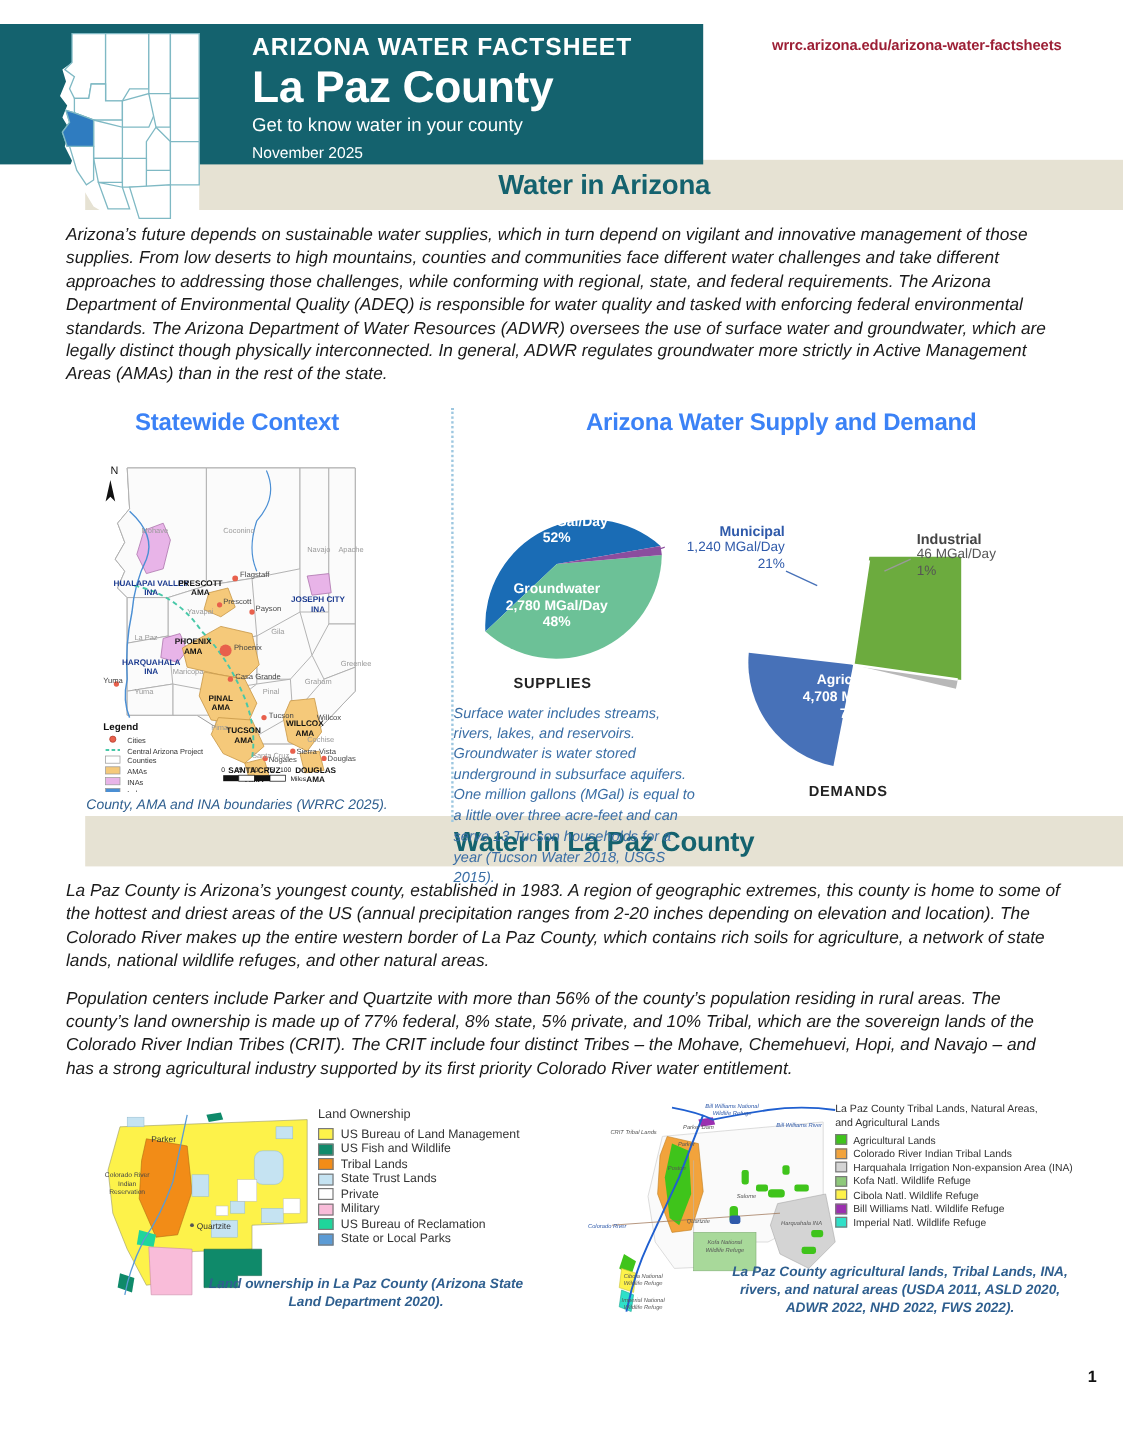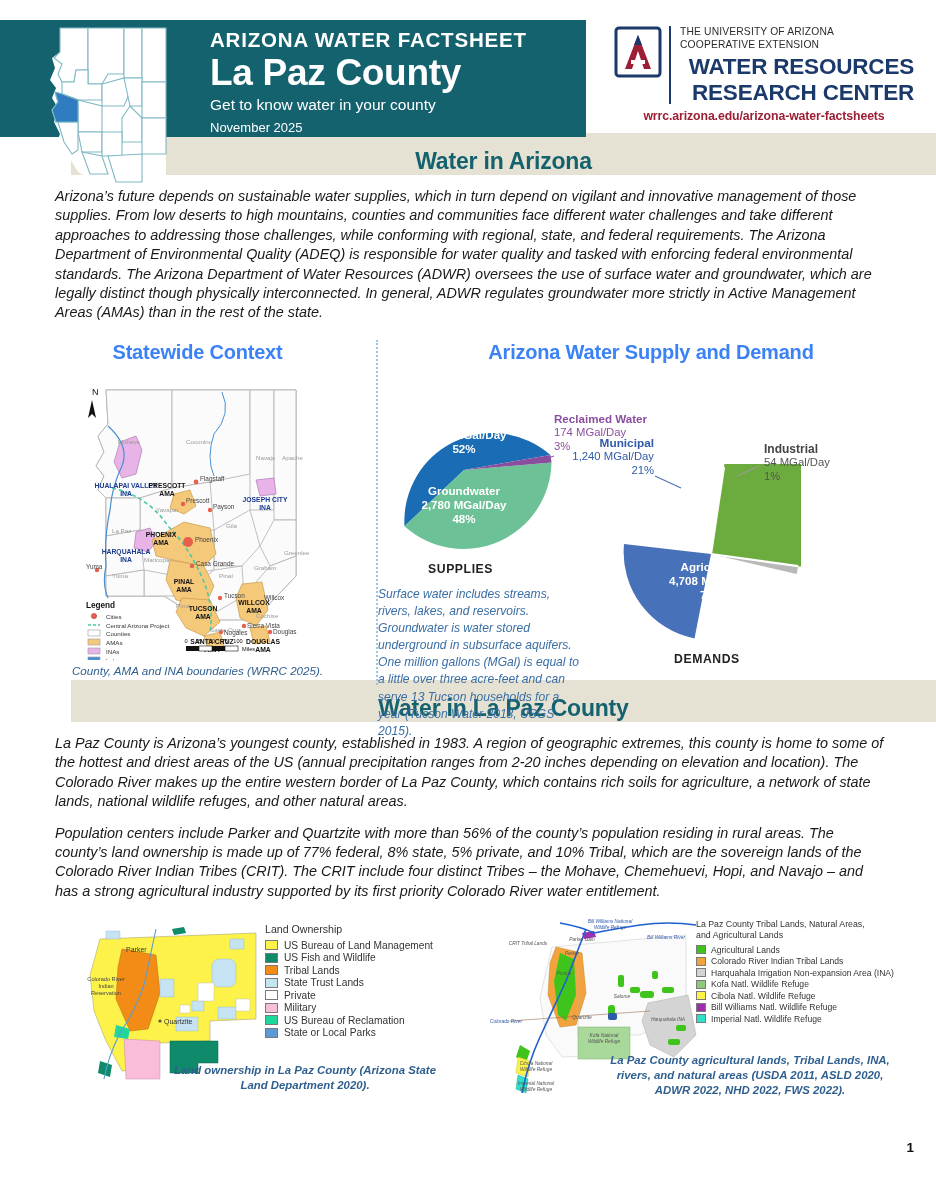--- a/index.html
+++ b/index.html
@@ -86,21 +86,21 @@
   }
   .wrrc-url {
     font-size: 12.3px; color: #9c1f35; font-weight: bold;
     text-align: center; margin-top: 5px; letter-spacing: -0.1px;
   }
 
   
   .band {
     background: #e6e2d3;
     height: 42px;
-    display: flex; align-items: flex-end; justify-content: center;
+    display: flex; align-items: center; justify-content: center;
     margin-left: 71px;
   }
   .band-title {
     color: #14626e;
     font-size: 23px;
     font-weight: bold;
     letter-spacing: -0.2px;
   }
 
   
@@ -224,37 +224,20 @@
   </div>
 
   <div class="header-titles">
     <div class="kicker">ARIZONA WATER FACTSHEET</div>
     <div class="county-title">La Paz County</div>
     <div class="subtitle">Get to know water in your county</div>
     <div class="date-line">November 2025</div>
   </div>
 
   <div class="logo-block">
-    <div class="logo-row">
-      <span class="ua-a">
-        <svg width="48" height="52" viewBox="0 0 48 52">
-          <rect x="2" y="2" width="44" height="48" rx="3" fill="#ffffff" stroke="#1b3a6b" stroke-width="3"></rect>
-          <path d="M24 9 L37 43 L30 43 L24 25 L18 43 L11 43 Z" fill="#9c1f35"></path>
-          <rect x="17" y="34" width="14" height="4" fill="#ffffff"></rect>
-          <path d="M24 9 L28 19 L20 19 Z" fill="#1b3a6b"></path>
-        </svg>
-      </span>
-      <span class="logo-div"></span>
-      <span class="logo-text">
-        <div class="ua-small">THE UNIVERSITY OF ARIZONA</div>
-        <div class="ua-small">COOPERATIVE EXTENSION</div>
-        <div class="wrrc-big">WATER RESOURCES</div>
-        <div class="wrrc-big">RESEARCH CENTER</div>
-      </span>
-    </div>
     <div class="wrrc-url">wrrc.arizona.edu/arizona-water-factsheets</div>
   </div>
 </div>
 
 <div class="band">
   <span class="band-title">Water in Arizona</span>
 </div>
 
 <div class="prose">
   <p>Arizona’s future depends on sustainable water supplies, which in turn depend on vigilant and innovative management of those supplies. From low deserts to high mountains, counties and communities face different water challenges and take different approaches to addressing those challenges, while conforming with regional, state, and federal requirements. The Arizona Department of Environmental Quality (ADEQ) is responsible for water quality and tasked with enforcing federal environmental standards. The Arizona Department of Water Resources (ADWR) oversees the use of surface water and groundwater, which are legally distinct though physically interconnected. In general, ADWR regulates groundwater more strictly in Active Management Areas (AMAs) than in the rest of the state.</p>
@@ -434,25 +417,20 @@
         <span>3,220 MGal/Day</span><br>
         <span>52%</span>
       </div>
 
       <div class="pie-label" style="left:38px;top:120px;width:140px;color:#ffffff;font-size:11.6px;font-weight:bold;">
         <b>Groundwater</b>
         <span>2,780 MGal/Day</span><br>
         <span>48%</span>
       </div>
 
-      <div class="pie-label" style="left:198px;top:48px;width:140px;text-align:left;font-size:11.3px;">
-        <b style="color:#8b4d9e;font-size:11.6px;">Reclaimed Water</b>
-        <span style="color:#8b4d9e;">174 MGal/Day</span><br>
-        <span style="color:#8b4d9e;">3%</span>
-      </div>
 
       <div class="supplies-cap" style="left:72px;top:198px;">SUPPLIES</div>
 
       <div class="note-italic" style="left:22px;top:222px;">Surface water includes streams, rivers, lakes, and reservoirs. Groundwater is water stored underground in subsurface aquifers. One million gallons (MGal) is equal to a little over three acre-feet and can serve 13 Tucson households for a year (Tucson Water 2018, USGS 2015).</div>
 
       <svg width="180" height="180" style="position:absolute;left:265px;top:100px;" viewBox="0 0 180 180">
 
         <path d="M90 90 L177.1 102.2 A88 88 0 1 0 103.0 3.0 Z" fill="#6cab3e"></path>
 
         <path d="M90 90 L100.0 3.0 A88 88 0 0 0 5.6 73.5 Z" fill="#4771b8" transform="rotate(-90 90 90)"></path>
@@ -467,21 +445,21 @@
       </svg>
 
       <div class="pie-label" style="left:168px;top:72px;width:130px;text-align:right;font-size:11.3px;color:#2f5aaa;">
         <b style="font-size:11.8px;">Municipal</b>
         <span>1,240 MGal/Day</span><br>
         <span>21%</span>
       </div>
 
       <div class="pie-label" style="left:408px;top:78px;width:120px;text-align:left;font-size:11.3px;color:#555;">
         <b style="font-size:12px;color:#444;">Industrial</b>
-        <span>54 MGal/Day</span><br>
+        <span>46 MGal/Day</span><br>
         <span>1%</span>
       </div>
 
       <div class="pie-label" style="left:288px;top:196px;width:135px;color:#ffffff;font-size:11.6px;font-weight:bold;">
         <b>Agriculture</b>
         <span>4,708 MGal/Day</span><br>
         <span>78%</span>
       </div>
 
       <div class="demands-cap" style="left:318px;top:288px;">DEMANDS</div>

